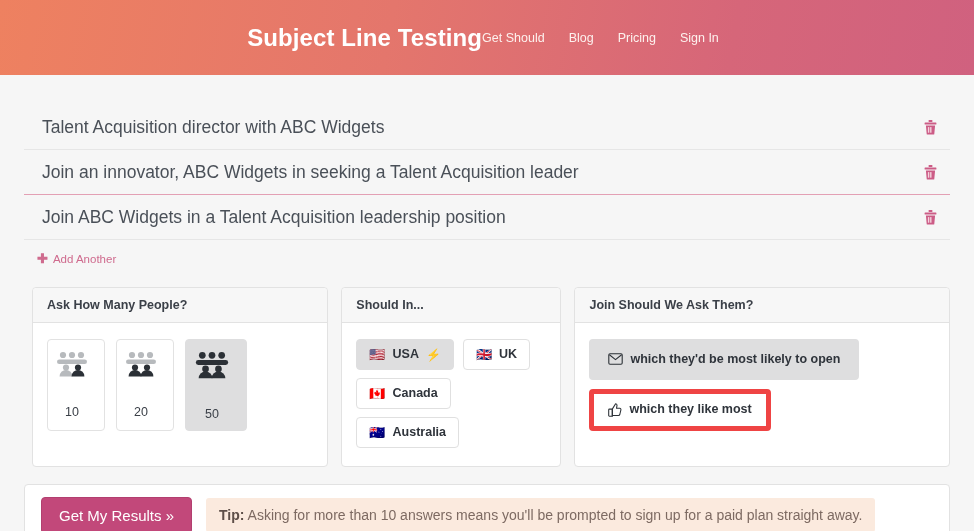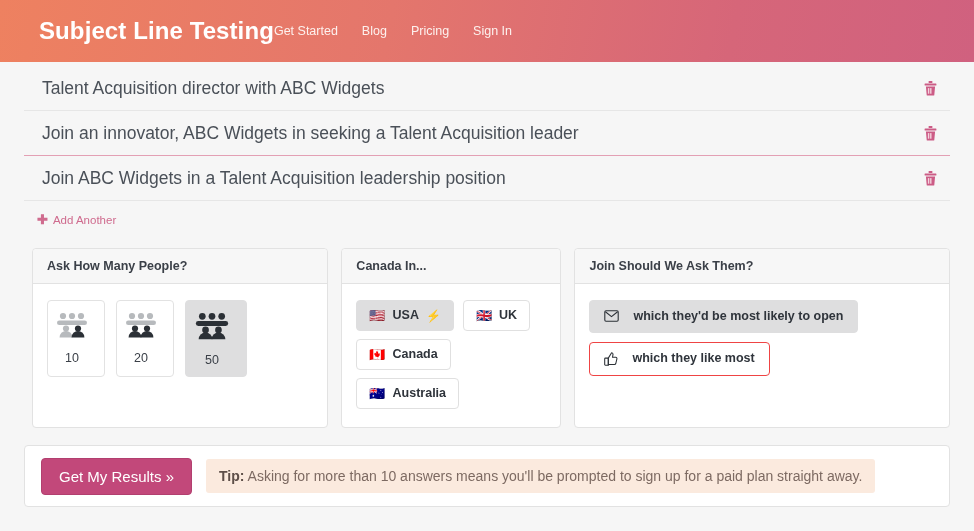--- a/index.html
+++ b/index.html
@@ -12,26 +12,26 @@
 
   body {
     background: #f6f6f6;
     font-family: "Liberation Sans", sans-serif;
     color: #3c4148;
     -webkit-font-smoothing: antialiased;
   }
 
   
   .site-header {
-    height: 62px;
+    height: 75px;
     background: linear-gradient(100deg, #ee8160 0%, #e4766c 40%, #d66679 75%, #d0617f 100%);
     display: flex;
     align-items: center;
-    justify-content: flex-start;
-    padding: 0 38px 0 39px;
+    justify-content: center;
+    padding: 0 38px 0 30px;
   }
   .brand {
     font-size: 24px;
     font-weight: bold;
     color: #ffffff;
     letter-spacing: .1px;
   }
   .main-nav {
     display: flex;
     align-items: center;
@@ -46,20 +46,21 @@
   }
 
   
   .page {
     padding: 0 24px;
   }
 
   
   .subject-list {
     padding-top: 4px;
+    margin-top: 26px;
   }
   .subject-row {
     display: flex;
     align-items: center;
     height: 45px;
     border-bottom: 1px solid #e6e6e6;
     background: transparent;
   }
   .subject-row.is-focused {
     border-bottom: 1px solid #e3a0b4;
@@ -145,21 +146,21 @@
   .people-tile {
     width: 58px;
     border: 1px solid #e2e2e2;
     border-radius: 4px;
     background: #ffffff;
     cursor: pointer;
     padding: 11px 8px 9px 0;
     display: flex;
     flex-direction: column;
     align-items: center;
-    gap: 9px;
+    gap: 24px;
   }
   .people-tile.selected {
     background: #dededf;
     border-color: #dededf;
     width: 62px;
   }
   .people-tile .count {
     font-size: 12.5px;
     color: #3b4048;
   }
@@ -195,22 +196,22 @@
 
   
   .opt-list {
     display: flex;
     flex-wrap: wrap;
     gap: 9px;
   }
   .opt {
     display: inline-flex;
     align-items: center;
-    gap: 14px;
-    border: 1px solid #ef4444;
+    gap: 7px;
+    border: 5px solid #ef4444;
     border-radius: 4px;
     background: #ffffff;
     cursor: pointer;
     padding: 9px 14px;
     font-size: 12.5px;
     font-weight: bold;
     color: #2f343b;
     line-height: 1;
     white-space: nowrap;
   }
@@ -252,21 +253,21 @@
     white-space: nowrap;
   }
   .tip-box b { color: #5e4f49; }
 </style>
 </head>
 <body>
 
 <div class="site-header">
   <div class="brand">Subject Line Testing</div>
   <nav class="main-nav">
-    <a class="nav-link">Get Started</a>
+    <a class="nav-link">Get Should</a>
     <a class="nav-link">Blog</a>
     <a class="nav-link">Pricing</a>
     <a class="nav-link">Sign In</a>
   </nav>
 </div>
 
 <div class="page">
 
   <div class="subject-list">
 
@@ -374,21 +375,21 @@
               </svg>
             </span>
             <span class="count">50</span>
           </div>
 
         </div>
       </div>
     </div>
 
     <div class="panel panel-country">
-      <div class="panel-head">Canada In...</div>
+      <div class="panel-head">Should In...</div>
       <div class="panel-body">
         <div class="chip-grid">
 
           <div class="chip selected">
             <span class="flag">🇺🇸</span>
             <span>USA</span>
             <span class="bolt">⚡</span>
           </div>
 
           <div class="chip">

